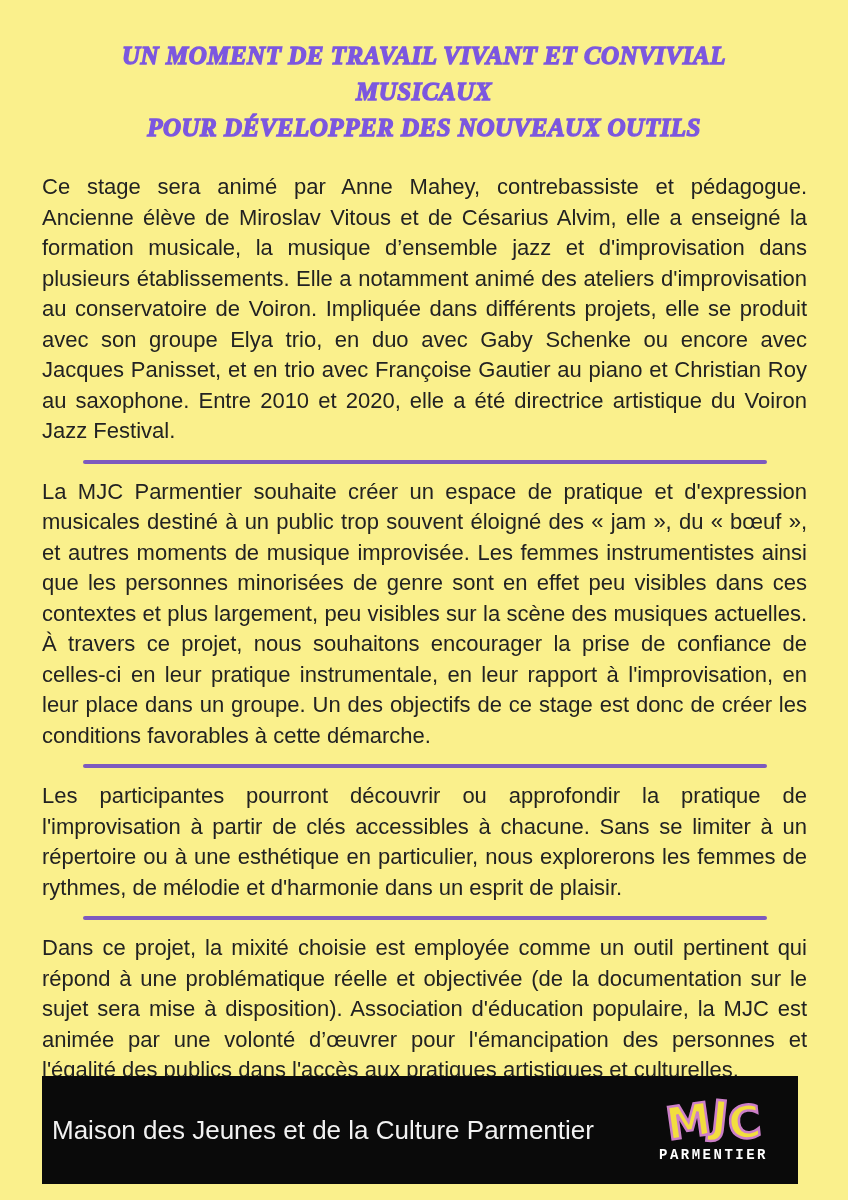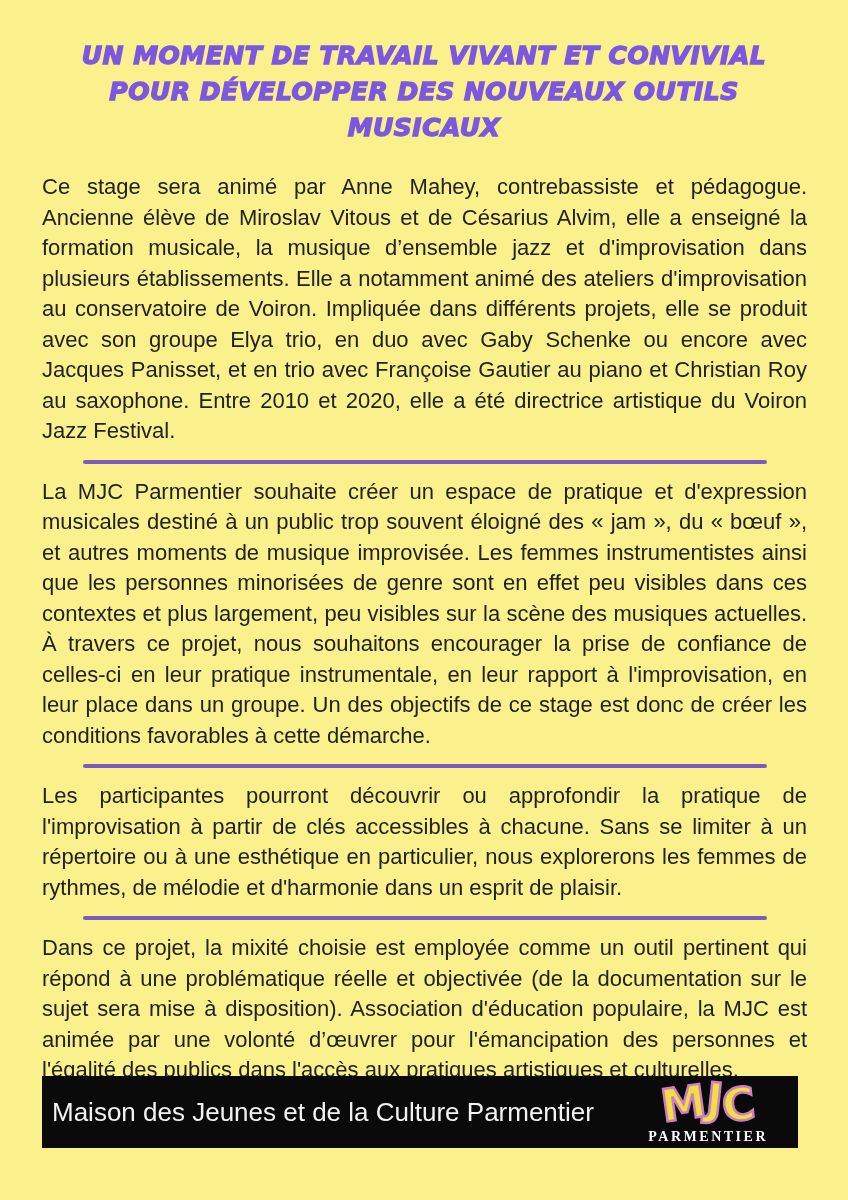--- a/index.html
+++ b/index.html
@@ -19,21 +19,21 @@
     text-align: center;
     color: #7C57DF;
     font-family: "DejaVu Sans", sans-serif;
     font-style: italic;
     font-weight: bold;
     font-size: 25px;
     line-height: 36px;
     letter-spacing: 0.5px;
     -webkit-text-stroke: 1.4px #7C57DF;
   }
-  .title-line { white-space: nowrap; }
+  .title-line { white-space: nowrap; font-family: Liberation Serif, serif; }
   .content {
     margin: 26px 41px 0 42px;
   }
   .content p {
     margin: 12px 0 13px;
     font-size: 22px;
     line-height: 30.5px;
     color: #222222;
     text-align: justify;
   }
@@ -42,21 +42,21 @@
     margin: 0 auto 13px;
     border: 0;
     border-top: 4px solid #7D5ABE;
     border-radius: 2px;
   }
   .footer {
     position: absolute;
     left: 42px;
     top: 1076px;
     width: 756px;
-    height: 72px;
+    height: 108px;
     background: #0A0A0A;
     display: flex;
     align-items: center;
     justify-content: space-between;
     box-sizing: border-box;
     padding: 6px 30px 6px 10px;
   }
   .footer-text { color: #F2F2F2; }
   .footer-org {
     font-size: 26px;
@@ -79,35 +79,35 @@
     line-height: 50px;
     color: #F2DE3E;
     -webkit-text-stroke: 2.5px #CC7FC8;
   }
   .logo-letter { display: inline-block; }
   .logo-letter.l0 { transform: rotate(-8deg) translateY(1px); }
   .logo-letter.l1 { transform: rotate(6deg) translateY(-3px); }
   .logo-letter.l2 { transform: rotate(-6deg) translateY(2px); }
   .logo-subtitle {
     margin-top: 1px;
-    font-family: Liberation Serif, serif;
+    font-family: Liberation Mono, monospace;
     font-weight: bold;
     font-size: 14px;
     letter-spacing: 2.5px;
     color: #FFFFFF;
     white-space: nowrap;
   }
 </style>
 </head>
 <body>
 
 <div class="title">
   <div class="title-line">UN MOMENT DE TRAVAIL VIVANT ET CONVIVIAL</div>
+  <div class="title-line">MUSICAUX</div>
   <div class="title-line">POUR DÉVELOPPER DES NOUVEAUX OUTILS</div>
-  <div class="title-line">MUSICAUX</div>
 </div>
 
 <div class="content">
   <p>Ce stage sera animé par Anne Mahey, contrebassiste et pédagogue.  Ancienne élève de Miroslav Vitous et de Césarius Alvim, elle a enseigné la formation musicale, la musique d’ensemble jazz et d'improvisation dans plusieurs établissements. Elle a notamment animé des ateliers d'improvisation au conservatoire de Voiron. Impliquée dans différents projets, elle se produit avec son groupe Elya trio, en duo avec Gaby Schenke ou encore avec Jacques Panisset, et en trio avec Françoise Gautier au piano et Christian Roy au saxophone. Entre 2010 et 2020, elle a été directrice artistique du Voiron Jazz Festival.</p>
   <hr class="divider">
   <p>La MJC Parmentier souhaite créer un espace de pratique et d'expression musicales destiné à un public trop souvent éloigné des « jam », du « bœuf », et autres moments de musique improvisée. Les femmes instrumentistes ainsi que les personnes minorisées de genre sont en effet peu visibles dans ces contextes et plus largement, peu visibles sur la scène des musiques actuelles. À travers ce projet, nous souhaitons encourager la prise de confiance de celles-ci en leur pratique instrumentale, en leur rapport à l'improvisation, en leur place dans un groupe. Un des objectifs de ce stage est donc de créer les conditions favorables à cette démarche.</p>
   <hr class="divider">
   <p>Les participantes pourront découvrir ou approfondir la pratique de l'improvisation à partir de clés accessibles à chacune. Sans se limiter à un répertoire ou à une esthétique en particulier, nous explorerons les femmes de rythmes, de mélodie et d'harmonie dans un esprit de plaisir.</p>
   <hr class="divider">
   <p>Dans ce projet, la mixité choisie est employée comme un outil pertinent qui répond à une problématique réelle et objectivée (de la documentation sur le sujet sera mise à disposition). Association d'éducation populaire, la MJC est animée par une volonté d’œuvrer pour l'émancipation des personnes et l'égalité des publics dans l'accès aux pratiques artistiques et culturelles.</p>

